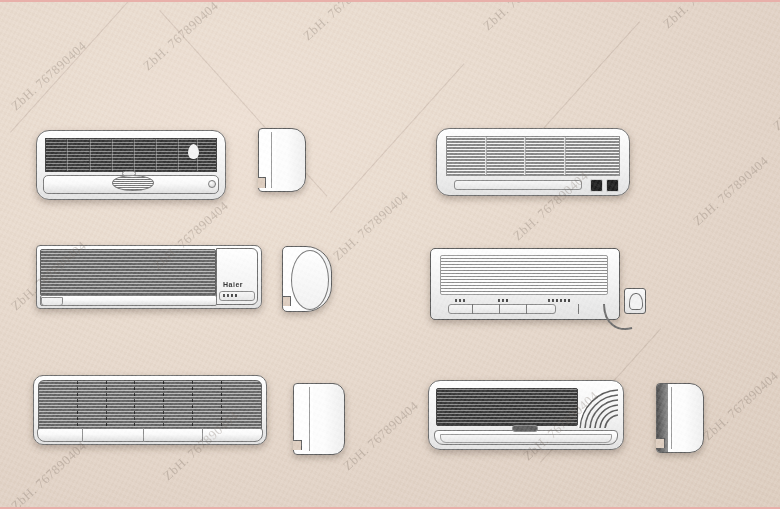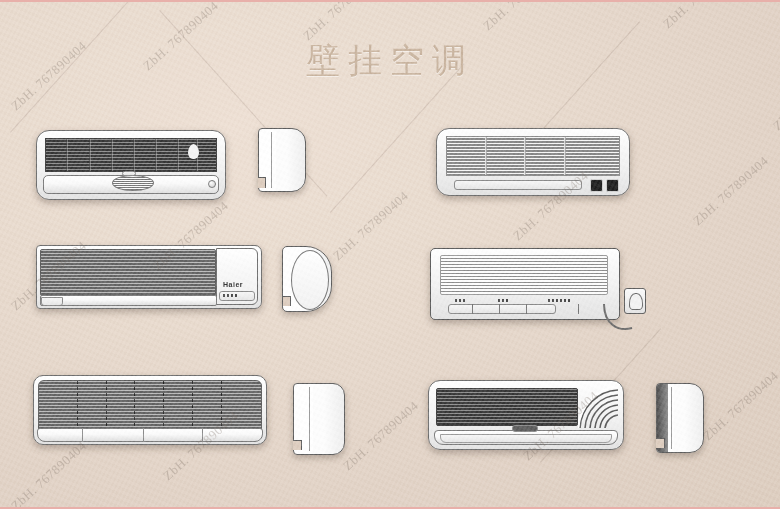--- a/index.html
+++ b/index.html
@@ -248,21 +248,20 @@
 <body>
 
 <div id="canvas" style="border-top-color: rgb(232, 176, 170); border-bottom-color: rgb(232, 176, 170);">
 
   <div class="guide" style="left:10px; top:130px; width:200px; transform:rotate(-48deg);"></div>
   <div class="guide" style="left:160px; top:8px; width:250px; transform:rotate(48deg);"></div>
   <div class="guide" style="left:330px; top:210px; width:200px; transform:rotate(-48deg);"></div>
   <div class="guide" style="left:640px; top:20px; width:230px; transform:rotate(132deg);"></div>
   <div class="guide" style="left:540px; top:460px; width:180px; transform:rotate(-48deg);"></div>
 
-  <div id="title" style="color: rgb(201, 180, 159);">壁挂空调</div>
 
   <div class="unit" style="left:36px; top:128px; width:190px; height:70px;">
     <div class="shell soft"></div>
     <div class="grille" style="left:9px; top:8px; right:9px; height:34px;">
       <div class="ribs">
         <div class="rib" style="left:12%"></div>
         <div class="rib" style="left:25%"></div>
         <div class="rib" style="left:38%"></div>
         <div class="rib" style="left:51%"></div>
         <div class="rib" style="left:64%"></div>

